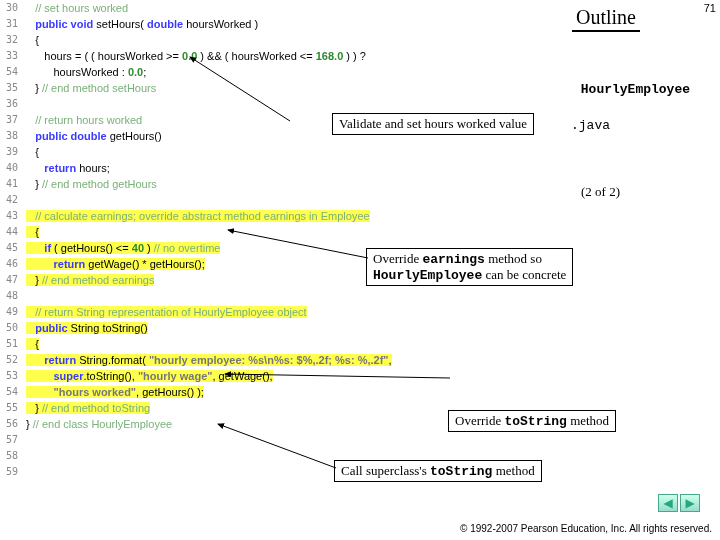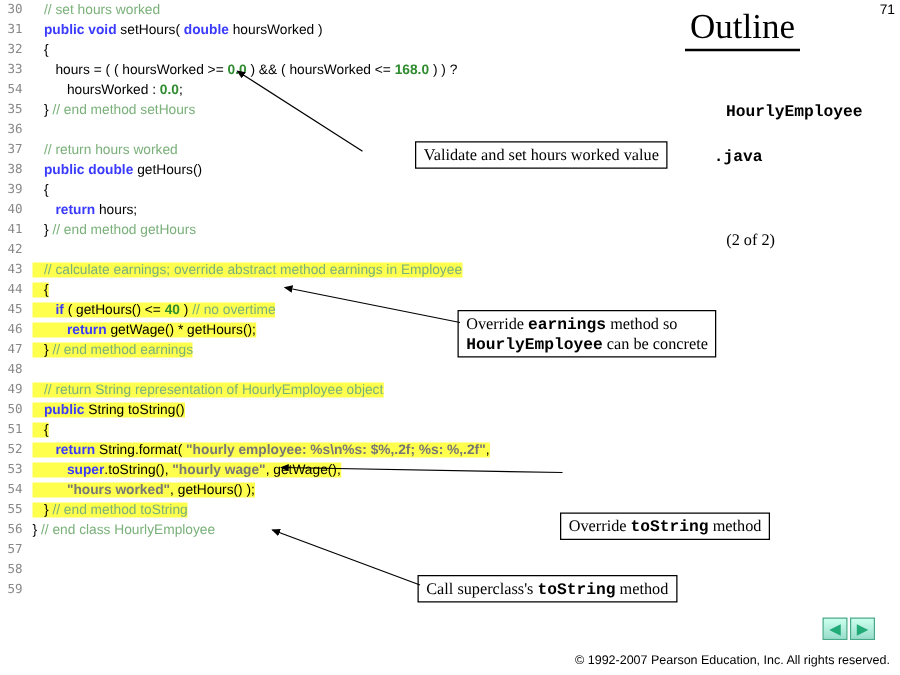--- a/index.html
+++ b/index.html
@@ -7,24 +7,24 @@
   .gutter { position:absolute; left:0; top:0; width:22px; }
   .gutter div { height:16px; color:#888; font-size:10px; text-align:right; padding-right:4px; line-height:16px; font-family:Consolas, monospace; }
   .code { position:absolute; left:26px; top:0; font-family:"Comic Sans MS", cursive, sans-serif; font-size:11px; line-height:16px; }
   .code .ln { height:16px; white-space:pre; }
   .c-comm { color:#7ab07a; }
   .c-kw   { color:#3a3aff; font-weight:bold;text-align:center; }
   .c-num  { color:#2e8b2e; font-weight:bold; }
   .c-str  { color:#777; font-weight:bold; }
   .c-plain{ color:#000; }
   .hl { background:#ffff4d; }
-  .outline { position:absolute; right:80px; top:6px; font-family:"Times New Roman", serif; font-size:28px; border-bottom:2px solid #000; padding:0 4px 1px 4px; }
+  .outline { position:absolute; right:80px; top:6px; font-family:"Times New Roman", serif; font-size:20px; border-bottom:2px solid #000; padding:0 4px 1px 4px; }
   .slno { position:absolute; right:4px; top:2px; font-size:11px; font-family:Arial; }
   .lbl-file  { position:absolute; right:30px; top:82px; font-family:"Courier New", monospace; font-weight:bold; font-size:13px; }
-  .lbl-ext   { position:absolute; right:110px; top:118px; font-family:"Courier New", monospace; font-weight:bold; font-size:13px; }
+  .lbl-ext   { position:absolute; right:110px; top:118px; font-family:"Courier New", monospace; font-weight:normal; font-size:13px; }
   .lbl-pager { position:absolute; right:100px; top:184px; font-family:"Times New Roman", serif; font-size:13px; }
   .callout { position:absolute; background:#fff; border:1px solid #000; padding:2px 6px; font-family:"Times New Roman", serif; font-size:13px; white-space:nowrap; }
   .callout .mono { font-family:"Courier New", monospace; font-weight:bold; }
   .foot { position:absolute; right:8px; bottom:6px; font-family:Arial; font-size:10px; }
   .nav  { position:absolute; right:20px; bottom:28px; display:flex; gap:2px; }
   .tri  { width:20px; height:18px; border:1px solid #4a8; background:linear-gradient(#cfe,#9dc); display:flex; align-items:center; justify-content:center; cursor:pointer; }
   .tri span { color:#2a7; font-size:12px; }
   svg.arrows { position:absolute; left:0; top:0; pointer-events:none; }
 </style>
 </head>

